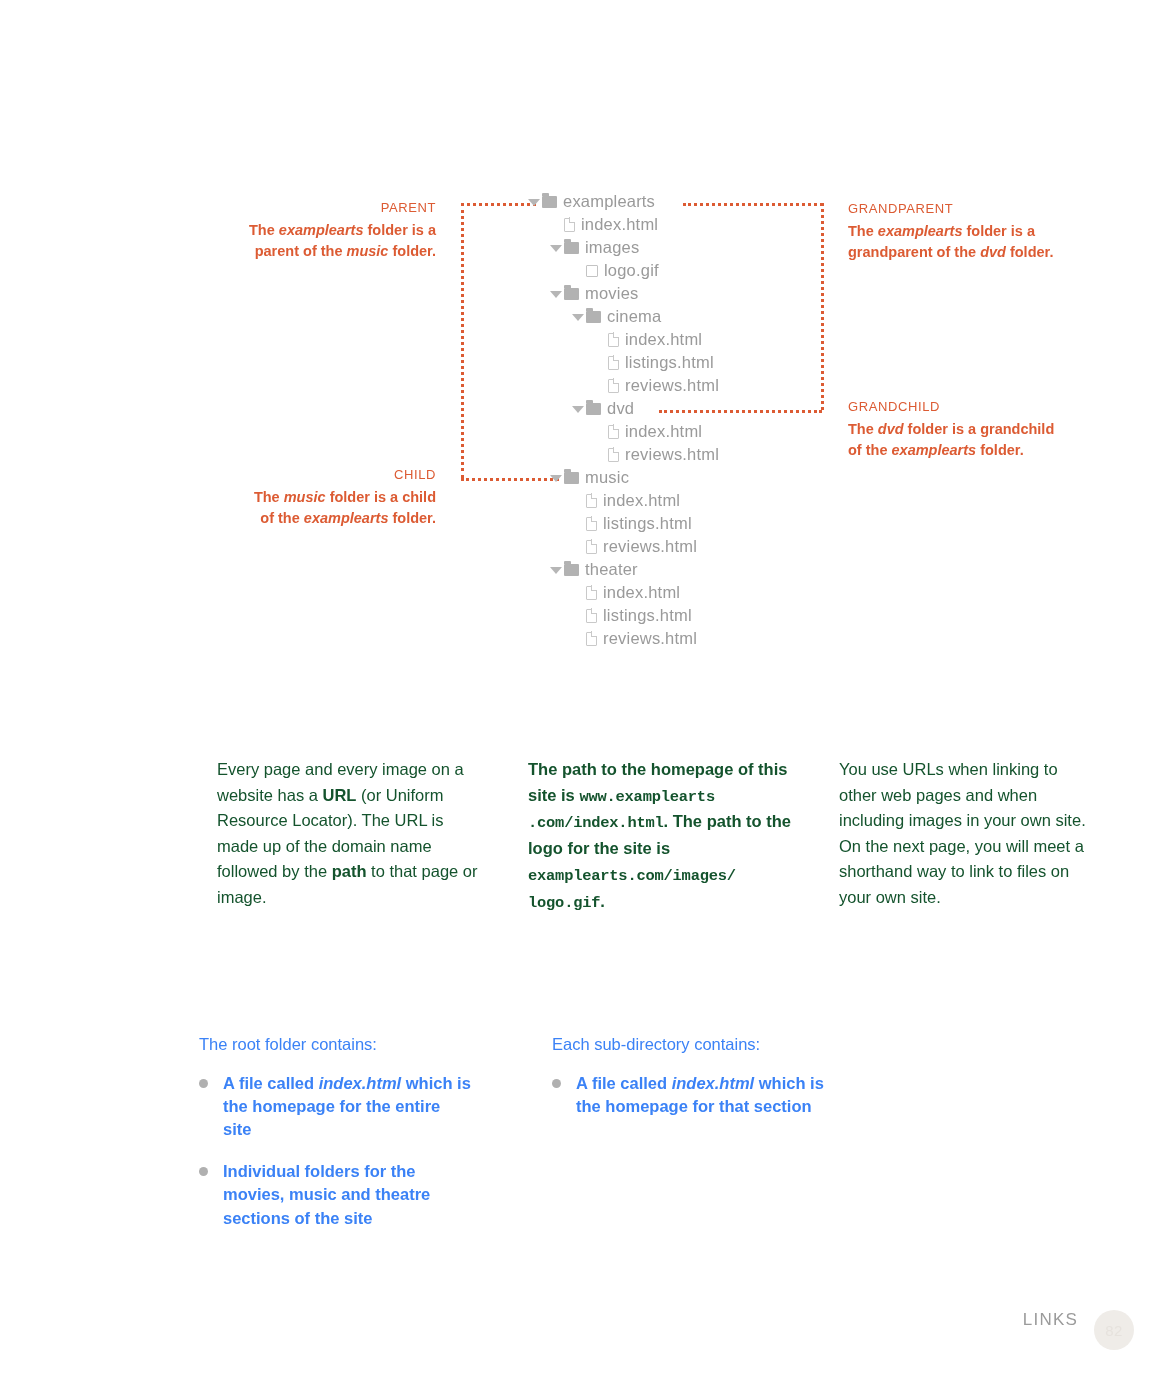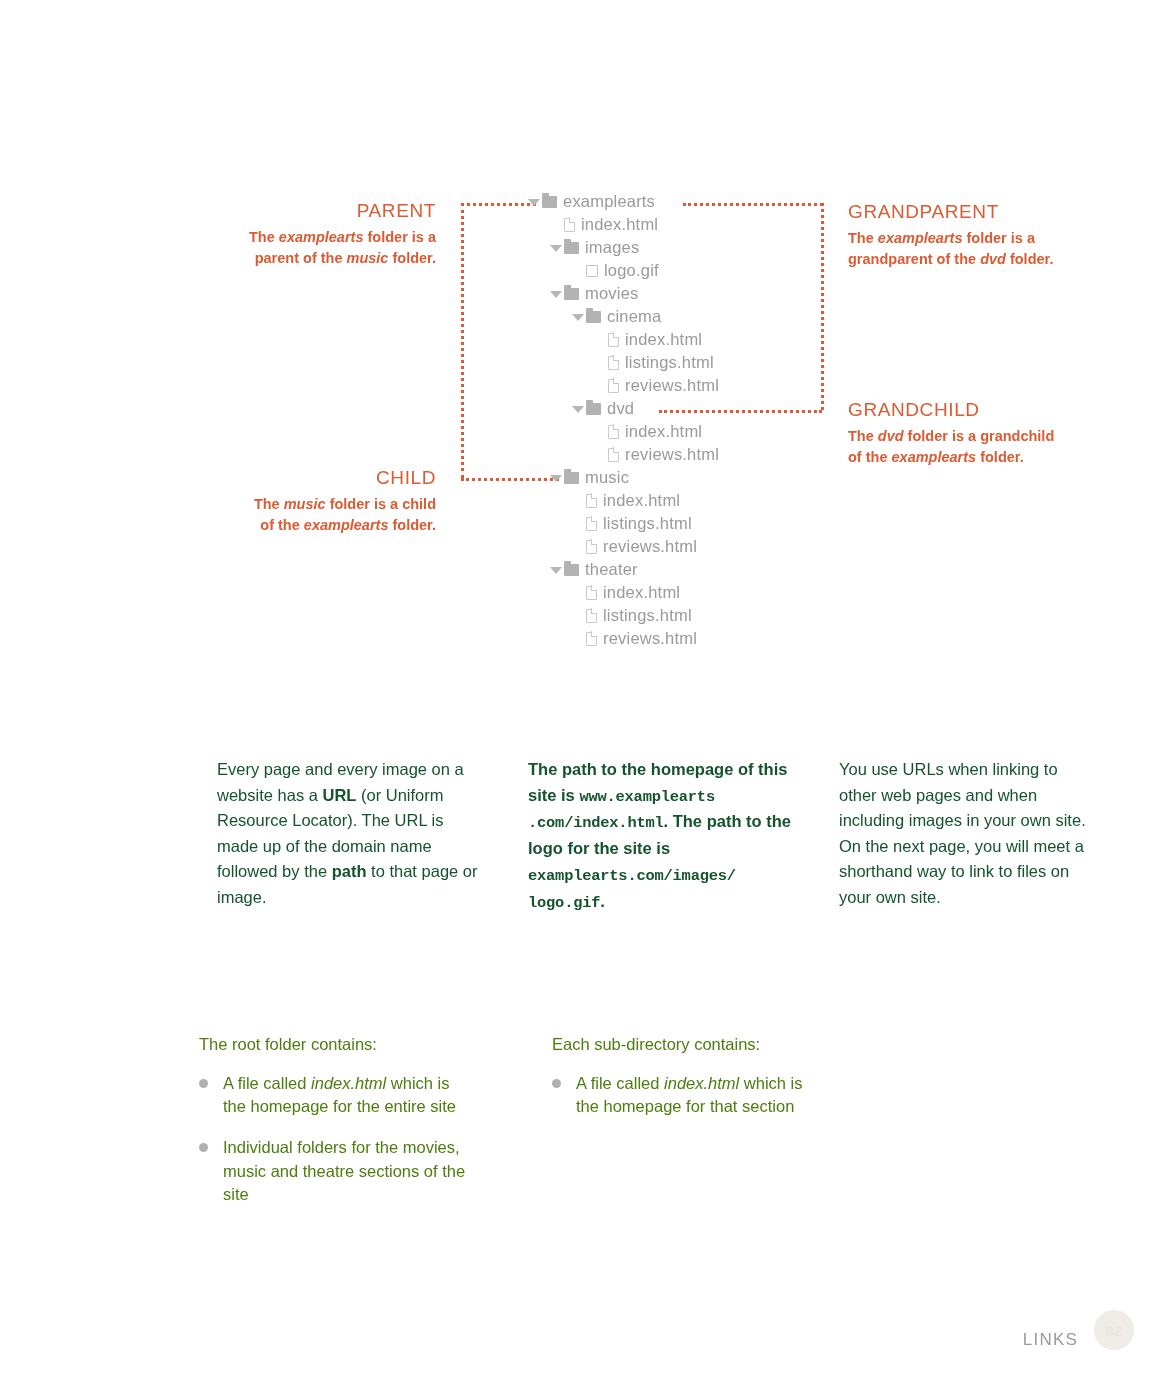--- a/index.html
+++ b/index.html
@@ -37,21 +37,21 @@
     width: 0;
     border-left: 3px dotted #DC5B33;
   }
 
   
   .annot {
     position: absolute;
     color: #DC5B33;
   }
   .annot .annot-title {
-    font-size: 19px;
+    font-size: 13px;
     letter-spacing: 0.6px;
     font-weight: 400;
     margin-bottom: 5px;
     color: #DC5B33;
   }
   .annot .annot-body {
     font-size: 14.5px;
     line-height: 1.45;
     font-weight: bold;
     color: #DC5B33;
@@ -138,45 +138,46 @@
     margin-left: 18px;
   }
   .col p { margin: 0; }
   .col b { font-weight: bold; }
   .col .mono {
     font-family: "Liberation Mono", monospace;
     font-size: 15.4px;
     letter-spacing: -0.2px;
   }
 
-  .listcol { position: absolute; font-size: 16.5px; color: #4d7c0f; }
+  .listcol { position: absolute; font-size: 16.5px; color: #3b82f6; }
   .listcol .lhead { line-height: 1.55; margin-bottom: 14px; }
   .listitem {
     display: flex;
     align-items: flex-start;
     margin-bottom: 18px;
     line-height: 1.42;
+    font-weight: bold;
   }
   .listitem .bullet {
     flex: none;
     width: 9px; height: 9px;
     border-radius: 50%;
     background: #b0b0b0;
     margin-top: 7px;
     margin-right: 15px;
   }
   .listitem .ltext i { font-style: italic; }
 
   
   #footer {
     position: absolute;
     right: 38px;
     bottom: 28px;
     display: flex;
-    align-items: flex-end;
+    align-items: flex-start;
   }
   #footer .flabel {
     font-size: 17px;
     letter-spacing: 1.2px;
     color: #9b9b9b;
     margin-right: 16px;
   }
   #footer .pagecircle {
     width: 40px; height: 40px;
     border-radius: 50%;

